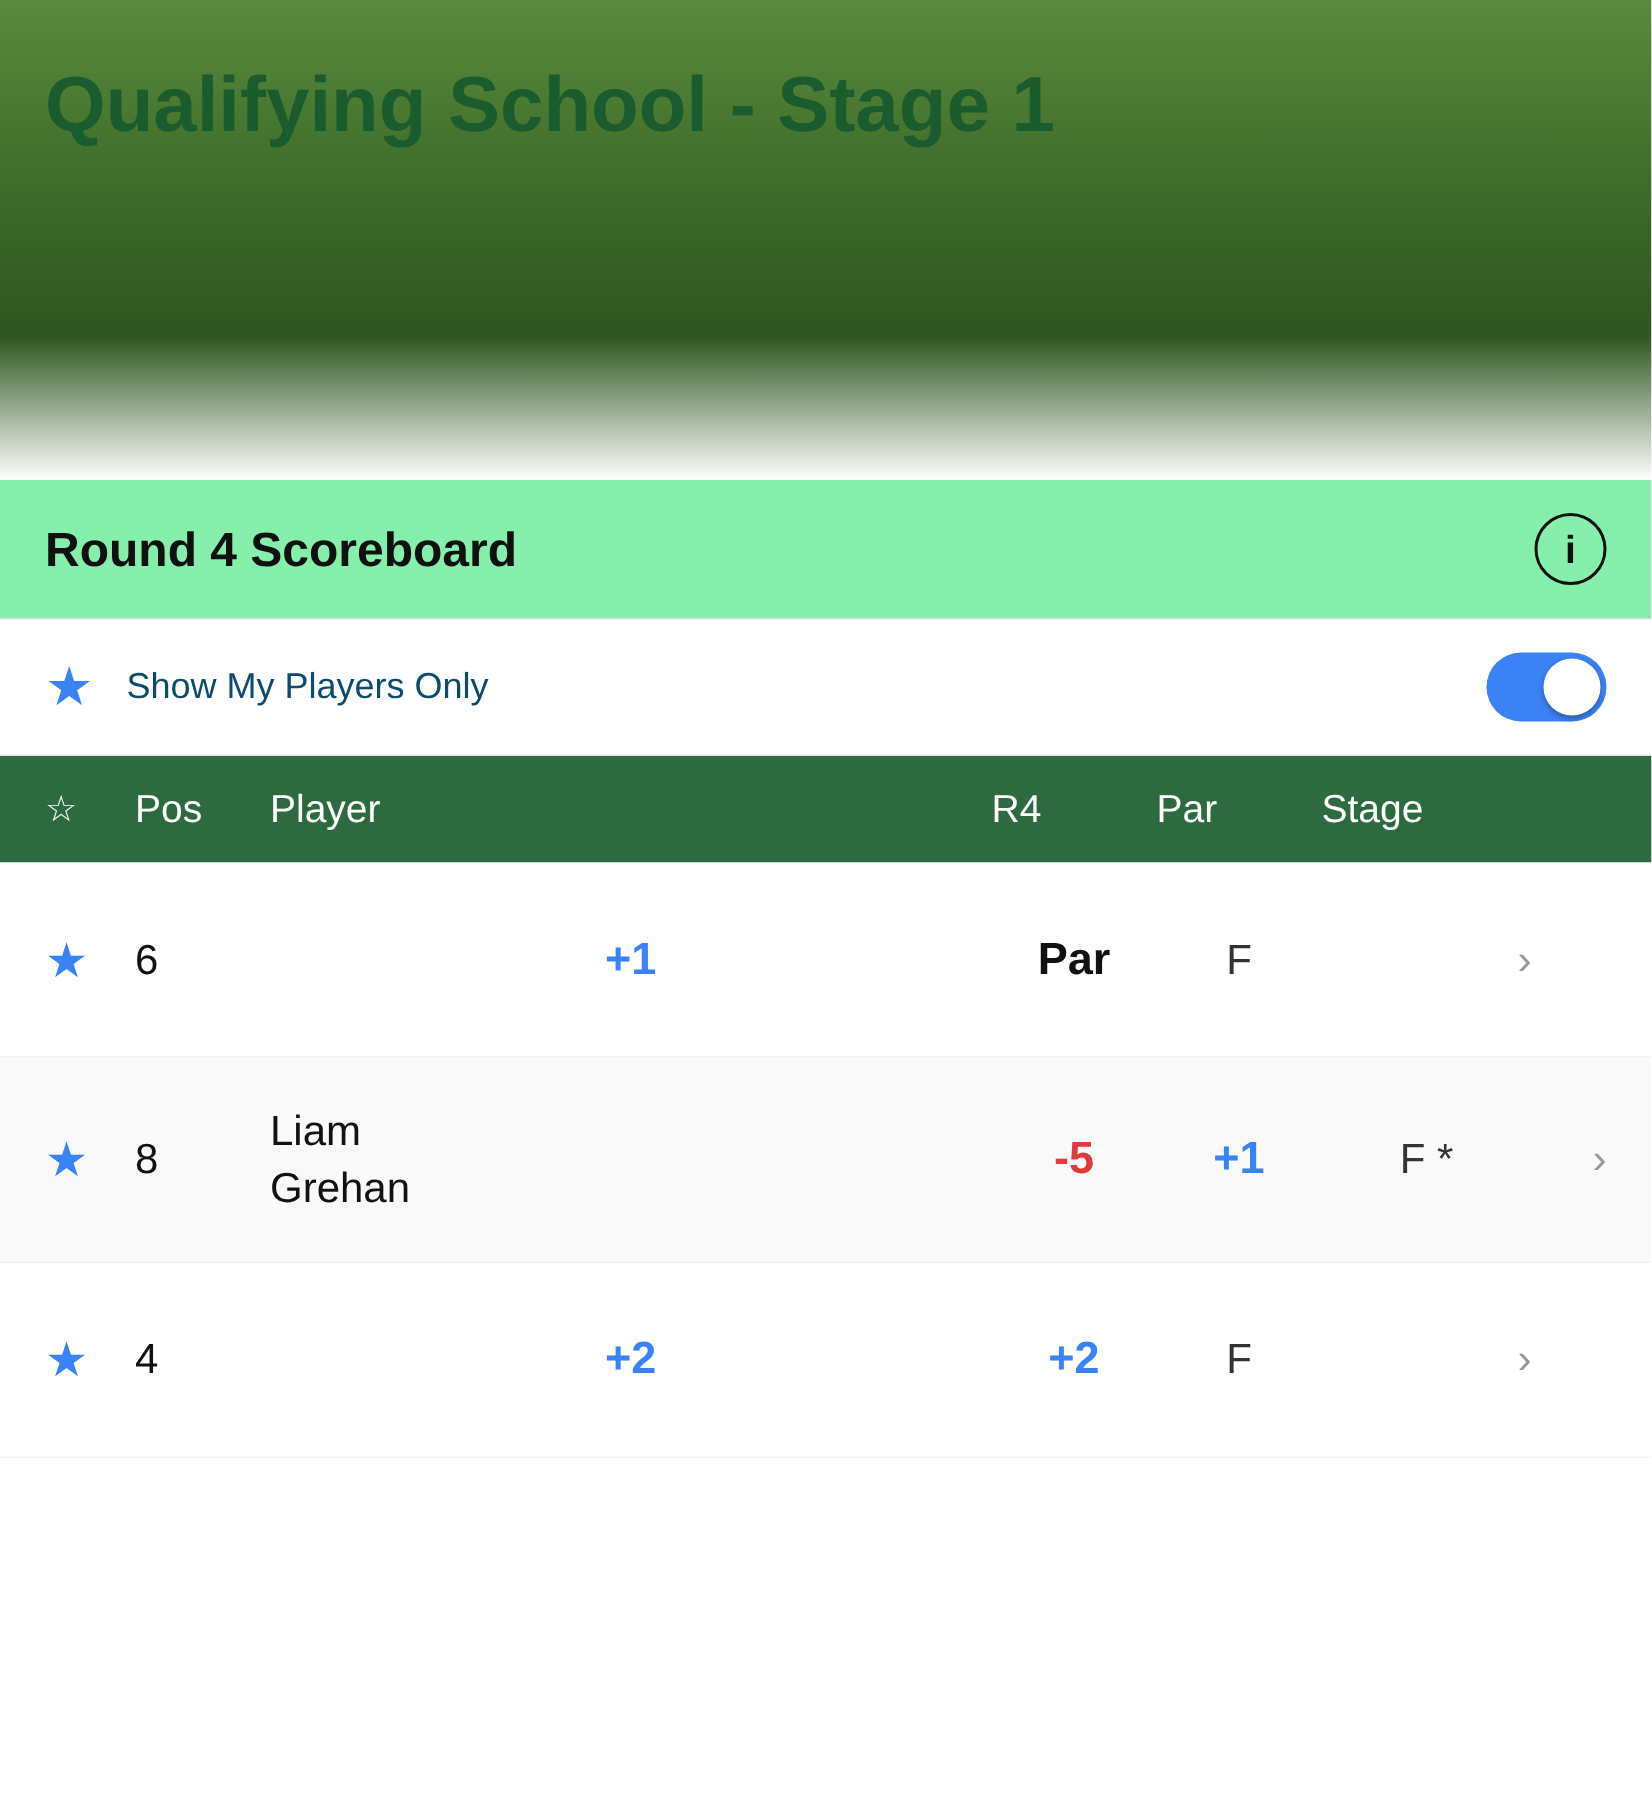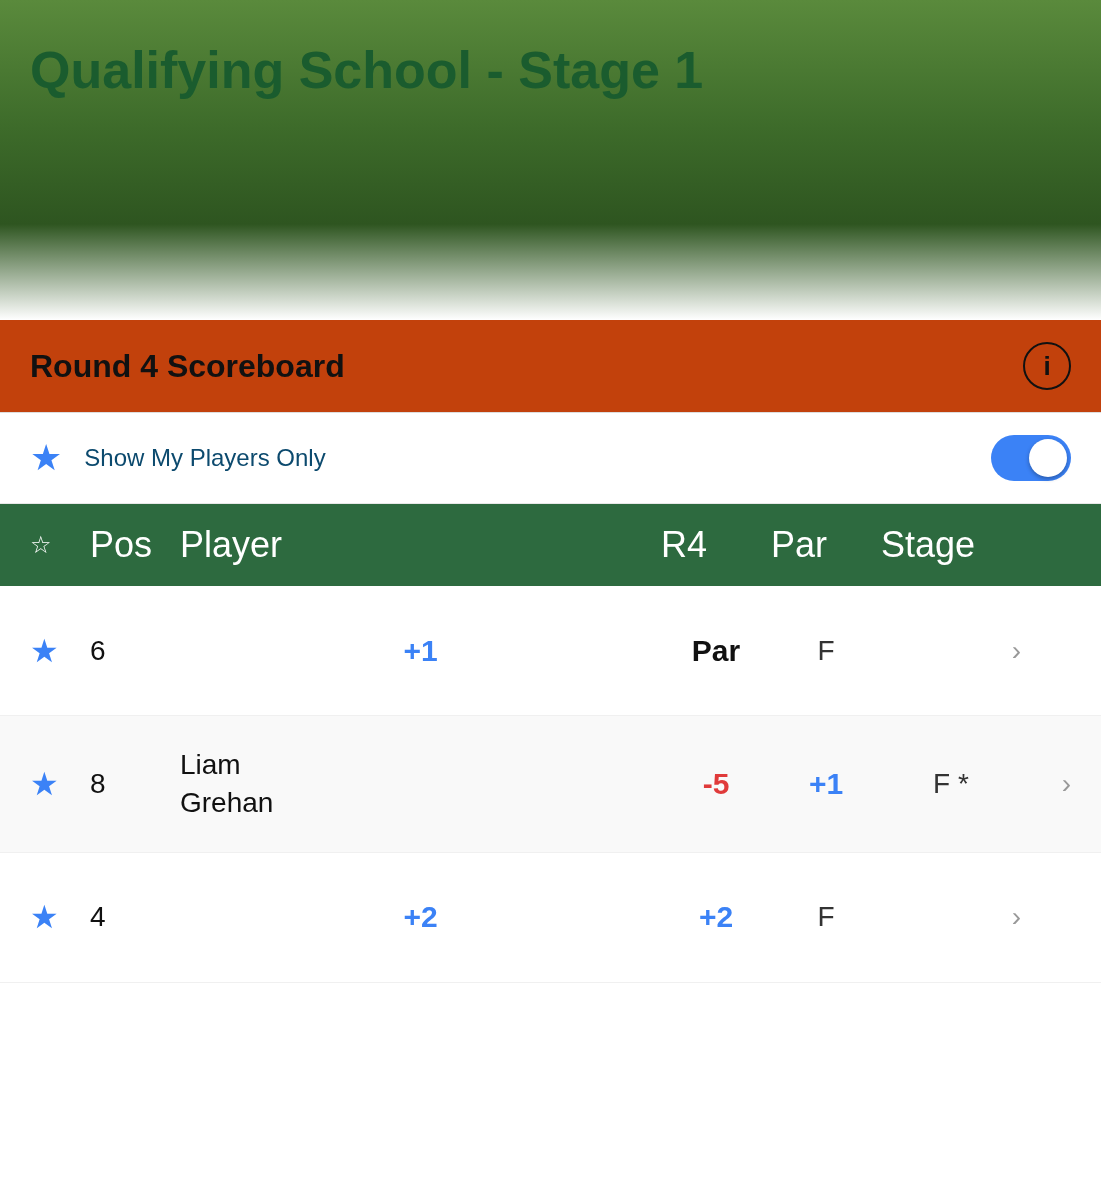--- a/index.html
+++ b/index.html
@@ -35,21 +35,21 @@
     }
 
     .tournament-meta {
       color: #e8a020;
       font-size: 30px;
       font-weight: 700;
       line-height: 1.5;
     }
 
     .scoreboard-section {
-      background: #c2410c;
+      background: #86efac;
       padding: 22px 30px;
       display: flex;
       align-items: center;
       justify-content: space-between;
       border-bottom: 1px solid #ddd;
     }
 
     .scoreboard-title {
       font-size: 32px;
       font-weight: 700;
@@ -119,21 +119,21 @@
       background: #2d6a3f;
       padding: 20px 30px;
       display: grid;
       grid-template-columns: 60px 90px 1fr 110px 110px 140px 50px;
       align-items: center;
       gap: 0;
     }
 
     .th {
       color: #fff;
-      font-size: 36px;
+      font-size: 26px;
       font-weight: 500;
     }
 
     .th.star-col {
       font-size: 24px;
     }
 
     .player-row {
       background: #fff;
       padding: 30px 30px;

